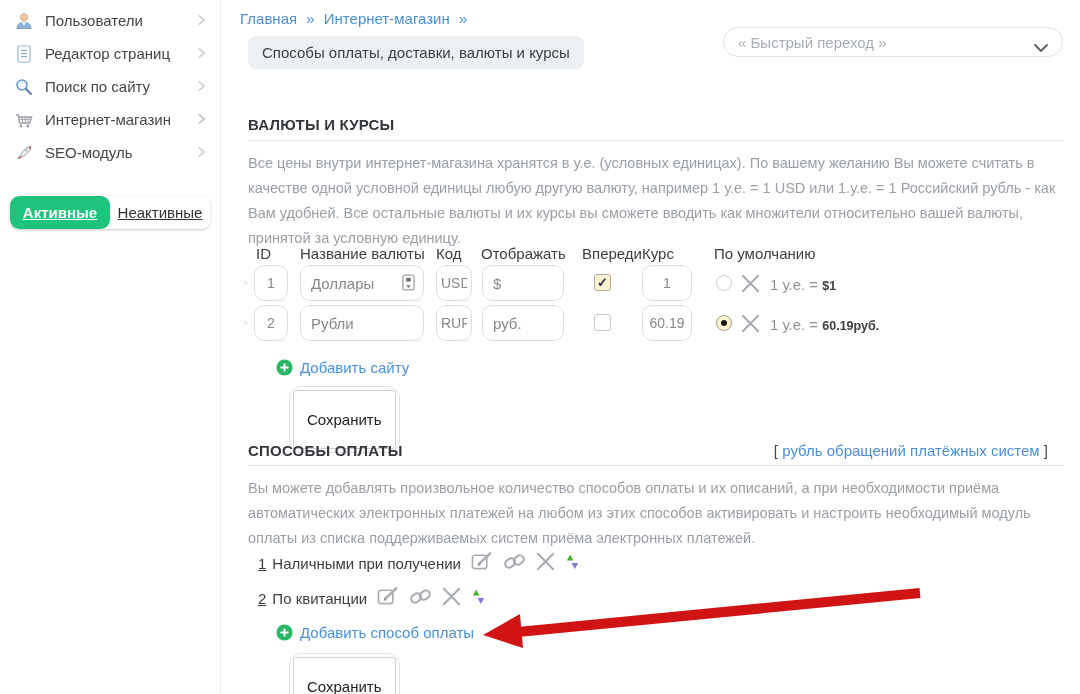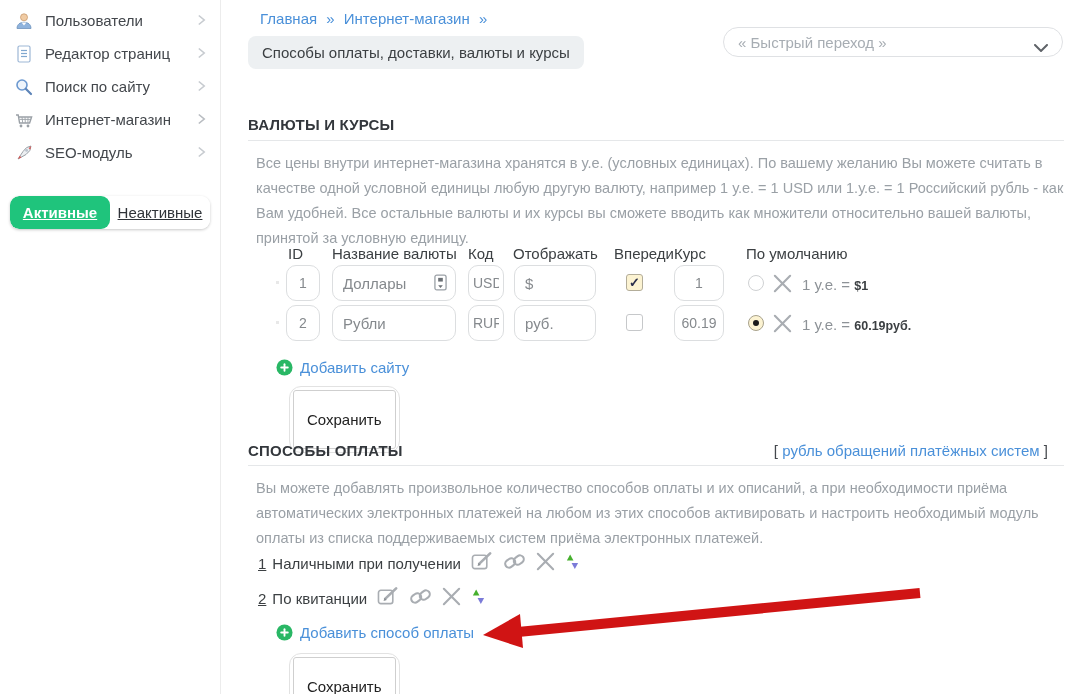--- a/index.html
+++ b/index.html
@@ -9,37 +9,37 @@
   .sidebar{position:absolute;left:0;top:0;width:220px;height:694px;background:#fff;border-right:1px solid #ececec;}
   .side-item{position:absolute;left:0;width:220px;height:33px;display:flex;align-items:center;
              padding-left:14px;box-sizing:border-box;font-size:15px;color:#43474c;cursor:pointer;}
   .side-item .ic{width:20px;height:20px;margin-right:11px;flex:0 0 20px;}
   .side-item .chev{position:absolute;right:14px;top:9px;width:9px;height:14px;}
   .tabs{position:absolute;left:10px;top:196px;display:flex;border-radius:9px;background:#fff;
         box-shadow:0 1px 3px rgba(0,0,0,.22);overflow:hidden;}
   .tab{font-size:15px;padding:8px 0;width:100px;text-align:center;cursor:pointer;background:#fff;color:#2f3338;text-decoration:underline;}
   .tab.active{background:#1fc47c;color:#fff;font-weight:bold;border-radius:9px;}
   
-  .crumbs{position:absolute;left:260px;top:10px;font-size:15px;}
+  .crumbs{position:absolute;left:240px;top:10px;font-size:15px;}
   .crumbs a{color:#4a90d9;text-decoration:none;cursor:pointer;}
   .crumbs .sep{color:#4a90d9;margin:0 5px;}
   .chip{position:absolute;left:248px;top:36px;background:#edf0f2;border-radius:8px;
         padding:8px 14px;font-size:15px;color:#3c4043;}
   .quickselect{position:absolute;left:723px;top:27px;width:340px;height:30px;box-sizing:border-box;
         border:1px solid #dfe1e4;border-radius:15px;background:#fff;display:flex;align-items:center;
         padding:0 14px;font-size:15px;color:#a7adb3;cursor:pointer;}
   .quickselect .chev{margin-left:auto;width:14px;height:8px;}
   
   .sec-title{position:absolute;left:248px;font-size:15px;font-weight:bold;color:#33373c;letter-spacing:.2px;}
   .rule{position:absolute;left:248px;width:816px;border-top:1px solid #e5e7e9;}
-  .para{position:absolute;left:248px;width:818px;font-size:14.5px;line-height:25px;color:#9aa0a6;margin-left:8px;}
+  .para{position:absolute;left:248px;width:818px;font-size:14.5px;line-height:25px;color:#9aa0a6;}
   .journal{position:absolute;right:16px;top:442px;font-size:15px;color:#44484d;}
   .journal a{color:#4a90d9;text-decoration:none;cursor:pointer;}
   
-  .tbl{position:absolute;left:264px;width:816px;}
+  .tbl{position:absolute;left:232px;width:816px;}
   .tbl .cell{position:absolute;}
   .hdr span{position:absolute;top:0;font-size:15px;color:#3c4043;white-space:nowrap;}
   .inp{border:1px solid #dcdee0;border-radius:10px;height:36px;box-sizing:border-box;background:#fff;
        font-family:"Liberation Sans",sans-serif;font-size:15px;color:#85898d;outline:none;padding:0 10px;}
   .inp.center{text-align:center;padding:0 4px;font-size:14px;}
   .dot{width:7px;height:7px;background:#a3a3a3;border-radius:2px;position:relative;}
   .dot::after{content:"";position:absolute;left:2px;top:2px;width:3px;height:3px;background:#e8e8e8;}
   .namewrap{position:relative;display:inline-block;}
   .namewrap .combo{position:absolute;right:9px;top:9px;}
   .cb{display:inline-block;width:17px;height:17px;border:1px solid #c6c8ca;border-radius:3px;background:#fff;

